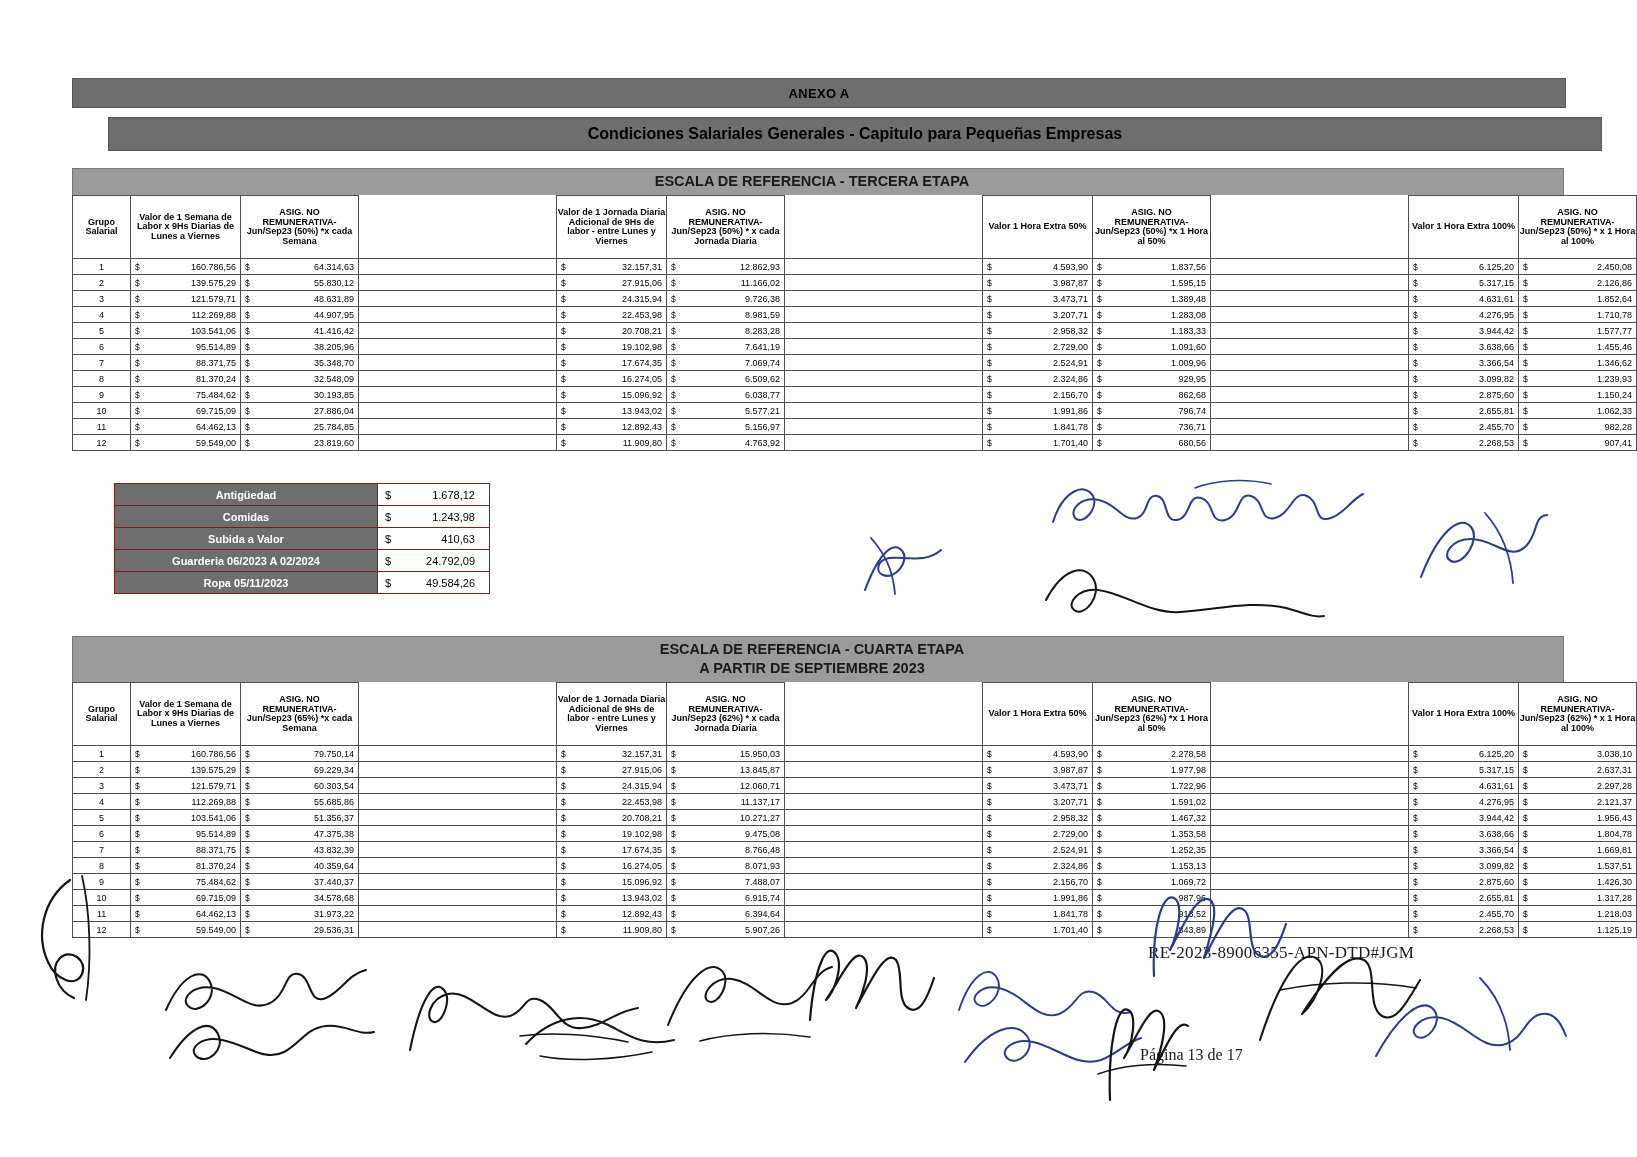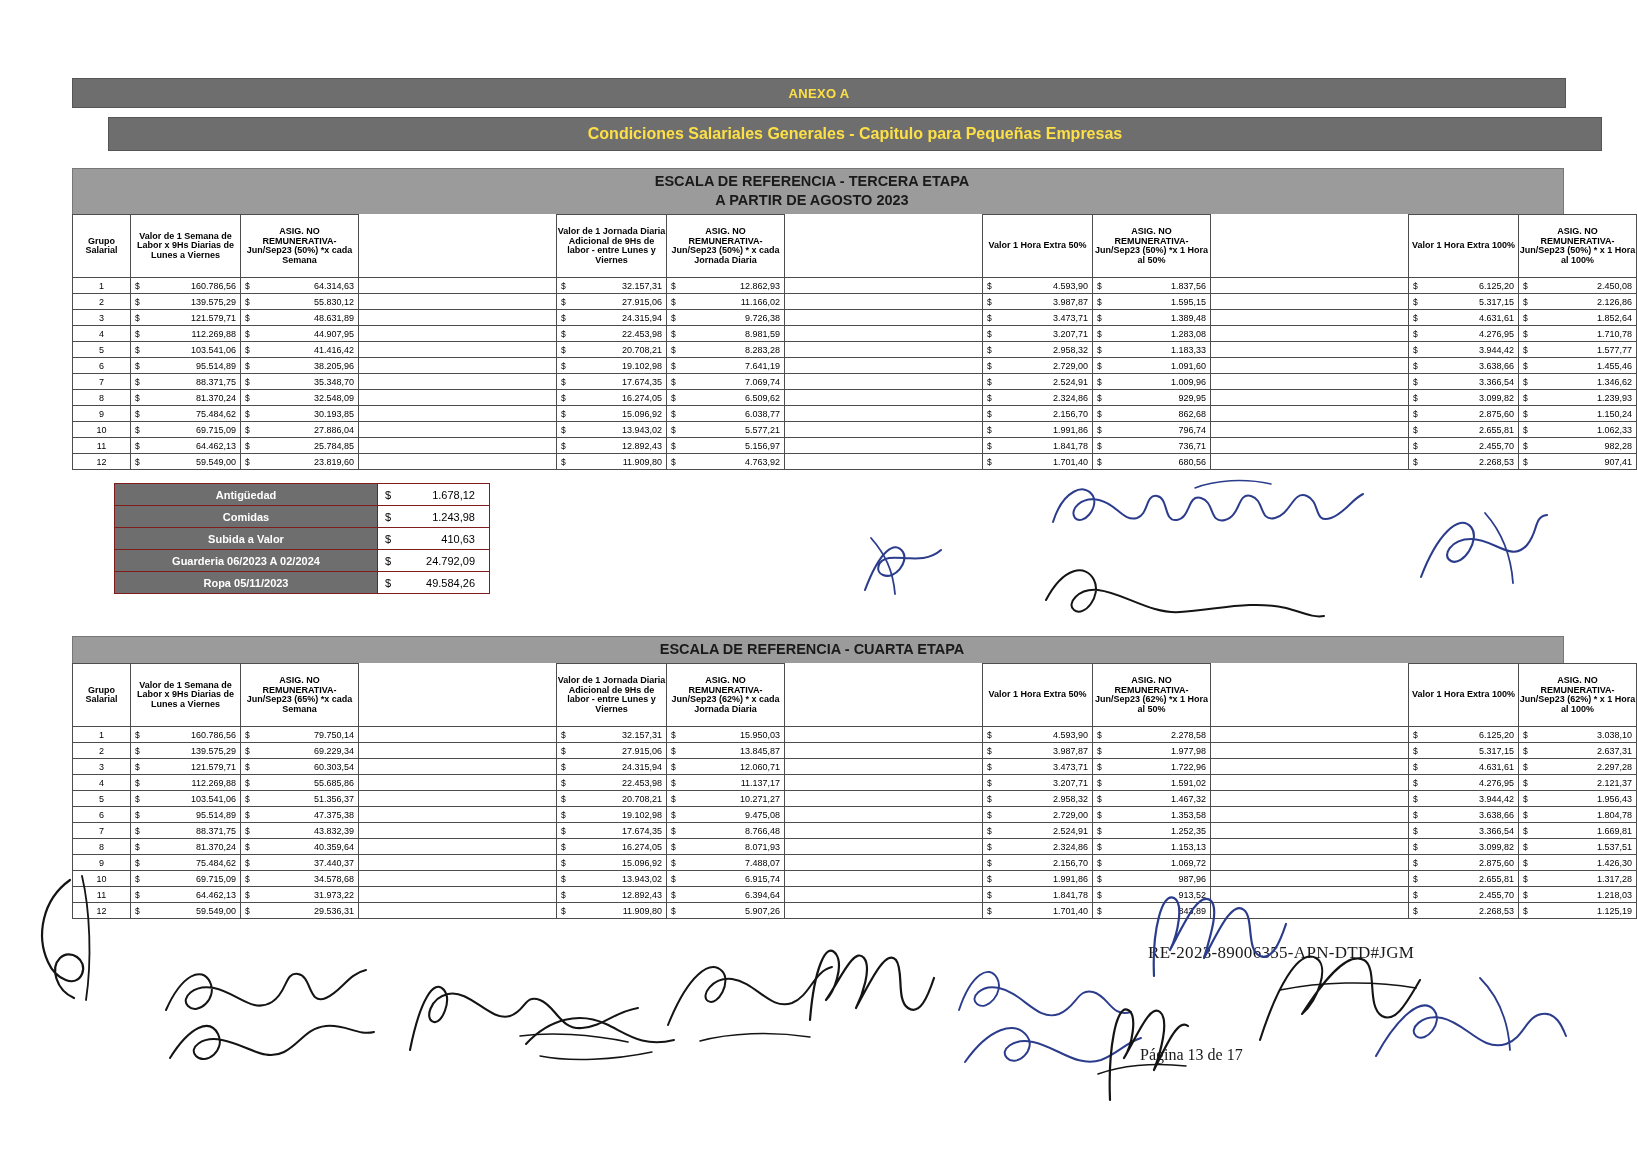--- a/index.html
+++ b/index.html
@@ -17,21 +17,21 @@
   }
   .page {
     position: absolute;
     inset: 0;
   }
 
   
   .banner {
     position: absolute;
     background: #6e6e6e;
-    color: #fde047;
+    color: #000000;
     font-weight: bold;
     text-align: center;
     display: flex;
     align-items: center;
     justify-content: center;
     border: 1px solid #555;
   }
   #anexo-banner {
     left: 72px; top: 78px; width: 1492px; height: 28px;
     font-size: 13px;
@@ -161,21 +161,20 @@
 <body>
 
 <div class="page">
 
   <div class="banner" id="anexo-banner">ANEXO A</div>
   <div class="banner" id="cond-banner">Condiciones Salariales Generales - Capitulo para Pequeñas Empresas</div>
 
   <div class="scale-block" id="block-tercera">
     <div class="scale-title">
       <span>ESCALA DE REFERENCIA - TERCERA ETAPA</span>
-      <span class="l2">A PARTIR DE AGOSTO 2023</span>
     </div>
     <table class="grid">
       <colgroup>
         <col class="grp-col">
           <col class="val-col">
           <col class="asig-col">
           <col class="gap-col">
         <col class="val-col">
           <col class="asig-col">
           <col class="gap-col2">
@@ -900,20 +899,21 @@
               <span>49.584,26</span>
             </div>
           </td>
         </tr>
       </tbody>
   </table>
 
   <div class="scale-block" id="block-cuarta">
     <div class="scale-title">
       <span>ESCALA DE REFERENCIA - CUARTA ETAPA</span>
+      <span class="l2">A PARTIR DE SEPTIEMBRE 2023</span>
     </div>
     <table class="grid">
       <colgroup>
         <col class="grp-col">
           <col class="val-col">
           <col class="asig-col">
           <col class="gap-col">
         <col class="val-col">
           <col class="asig-col">
           <col class="gap-col2">

